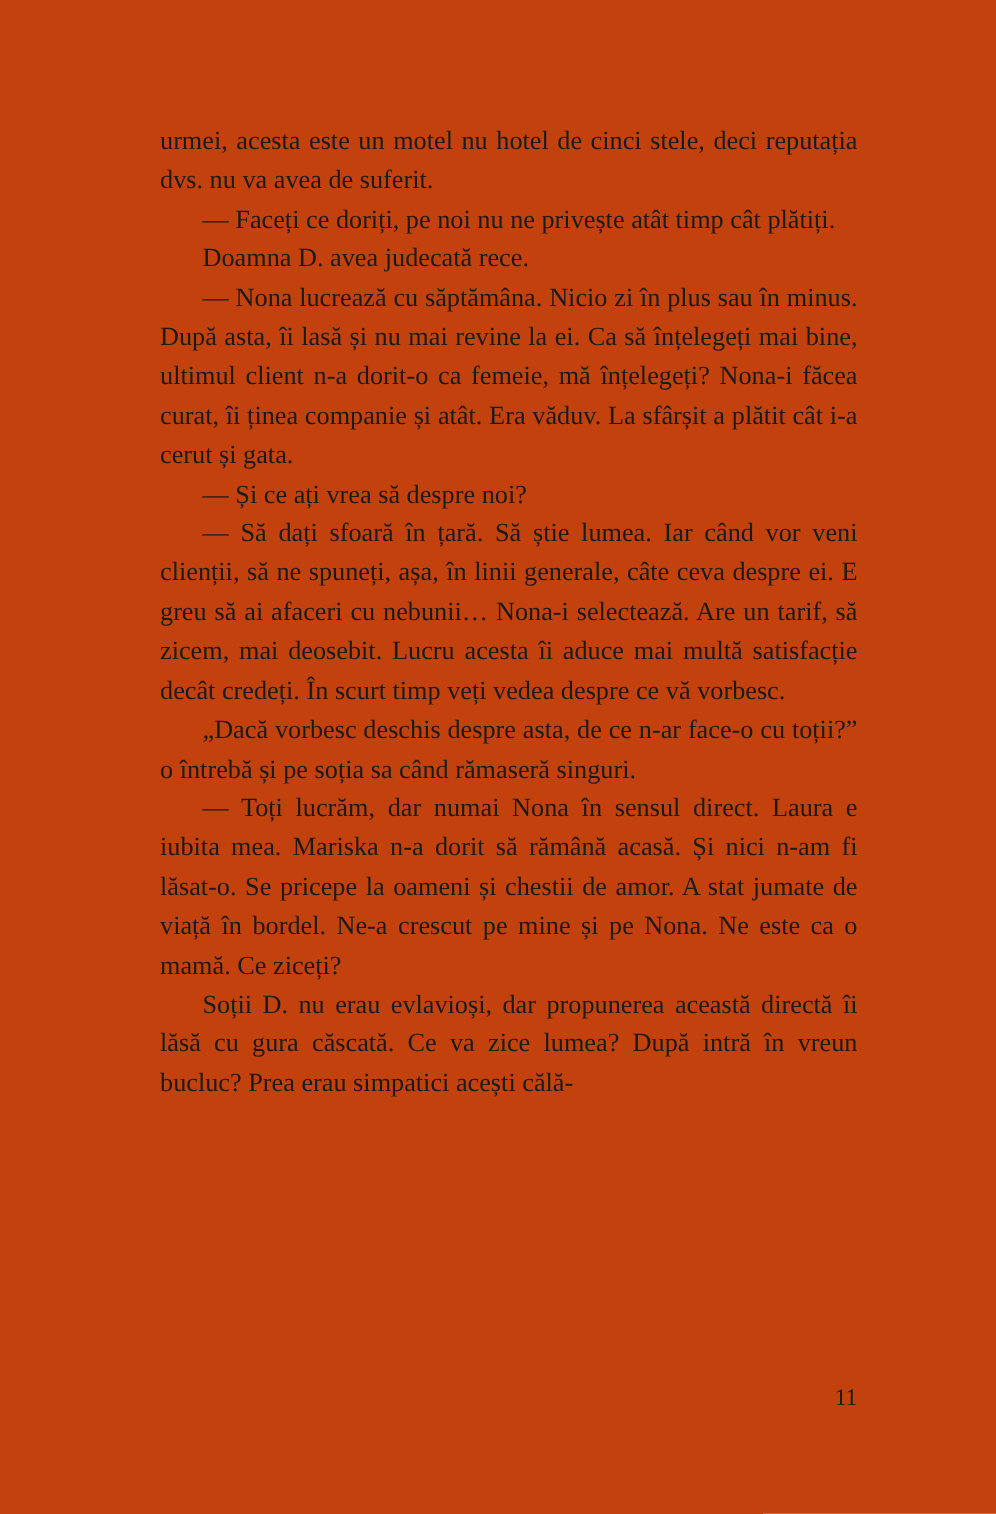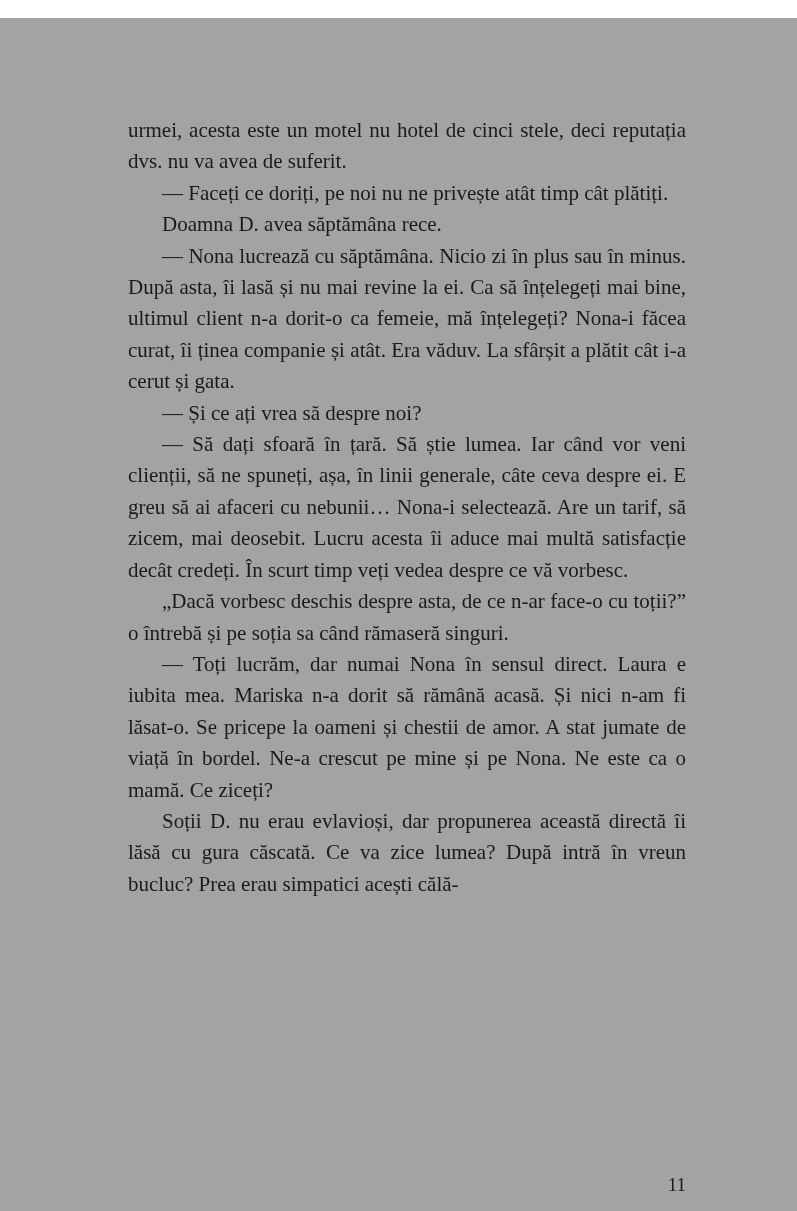--- a/index.html
+++ b/index.html
@@ -11,22 +11,21 @@
     position: relative;
     width: 797px;
     height: 1211px;
     font-family: "Liberation Serif", "DejaVu Serif", serif;
     color: #1b1b1b;
     overflow: hidden;
   }
   .page {
     position: absolute;
     inset: 0;
-    background: #a3a3a3;
-    margin-top: 18px;
+    background: #c2410c;
   }
   .text-block {
     position: absolute;
     left: 128px;
     top: 97px;
     width: 558px;
     font-size: 21px;
     line-height: 31.4px;
     text-align: justify;
     text-justify: inter-word;
@@ -34,35 +33,35 @@
   .text-block p {
     margin: 0;
     padding: 0;
   }
   .text-block p.indent {
     text-indent: 34px;
   }
   .page-number {
     position: absolute;
     left: 128px;
-    top: 1156px;
+    top: 1108px;
     width: 558px;
     text-align: right;
     font-size: 19px;
     color: #1b1b1b;
   }
 </style>
 </head>
 <body>
 
 <div class="page">
   <div class="text-block">
     <p class="noindent">urmei, acesta este un motel nu hotel de cinci stele, deci reputația dvs. nu va avea de suferit.</p>
     <p class="indent">— Faceți ce doriți, pe noi nu ne privește atât timp cât plătiți.</p>
-    <p class="indent">Doamna D. avea săptămâna rece.</p>
+    <p class="indent">Doamna D. avea judecată rece.</p>
     <p class="indent">— Nona lucrează cu săptămâna. Nicio zi în plus sau în minus. După asta, îi lasă și nu mai revine la ei. Ca să înțelegeți mai bine, ultimul client n-a dorit-o ca femeie, mă înțelegeți? Nona-i făcea curat, îi ținea companie și atât. Era văduv. La sfârșit a plătit cât i-a cerut și gata.</p>
     <p class="indent">— Și ce ați vrea să despre noi?</p>
     <p class="indent">— Să dați sfoară în țară. Să știe lumea. Iar când vor veni clienții, să ne spuneți, așa, în linii generale, câte ceva despre ei. E greu să ai afaceri cu nebunii… Nona-i selectează. Are un tarif, să zicem, mai deosebit. Lucru acesta îi aduce mai multă satisfacție decât credeți. În scurt timp veți vedea despre ce vă vorbesc.</p>
     <p class="indent">„Dacă vorbesc deschis despre asta, de ce n-ar face-o cu toții?” o întrebă și pe soția sa când rămaseră singuri.</p>
     <p class="indent">— Toți lucrăm, dar numai Nona în sensul direct. Laura e iubita mea. Mariska n-a dorit să rămână acasă. Și nici n-am fi lăsat-o. Se pricepe la oameni și chestii de amor. A stat jumate de viață în bordel. Ne-a crescut pe mine și pe Nona. Ne este ca o mamă. Ce ziceți?</p>
     <p class="indent">Soții D. nu erau evlavioși, dar propunerea această directă îi lăsă cu gura căscată. Ce va zice lumea? După intră în vreun bucluc? Prea erau simpatici acești călă-</p>
   </div>
   <div class="page-number">11</div>
 </div>
 

